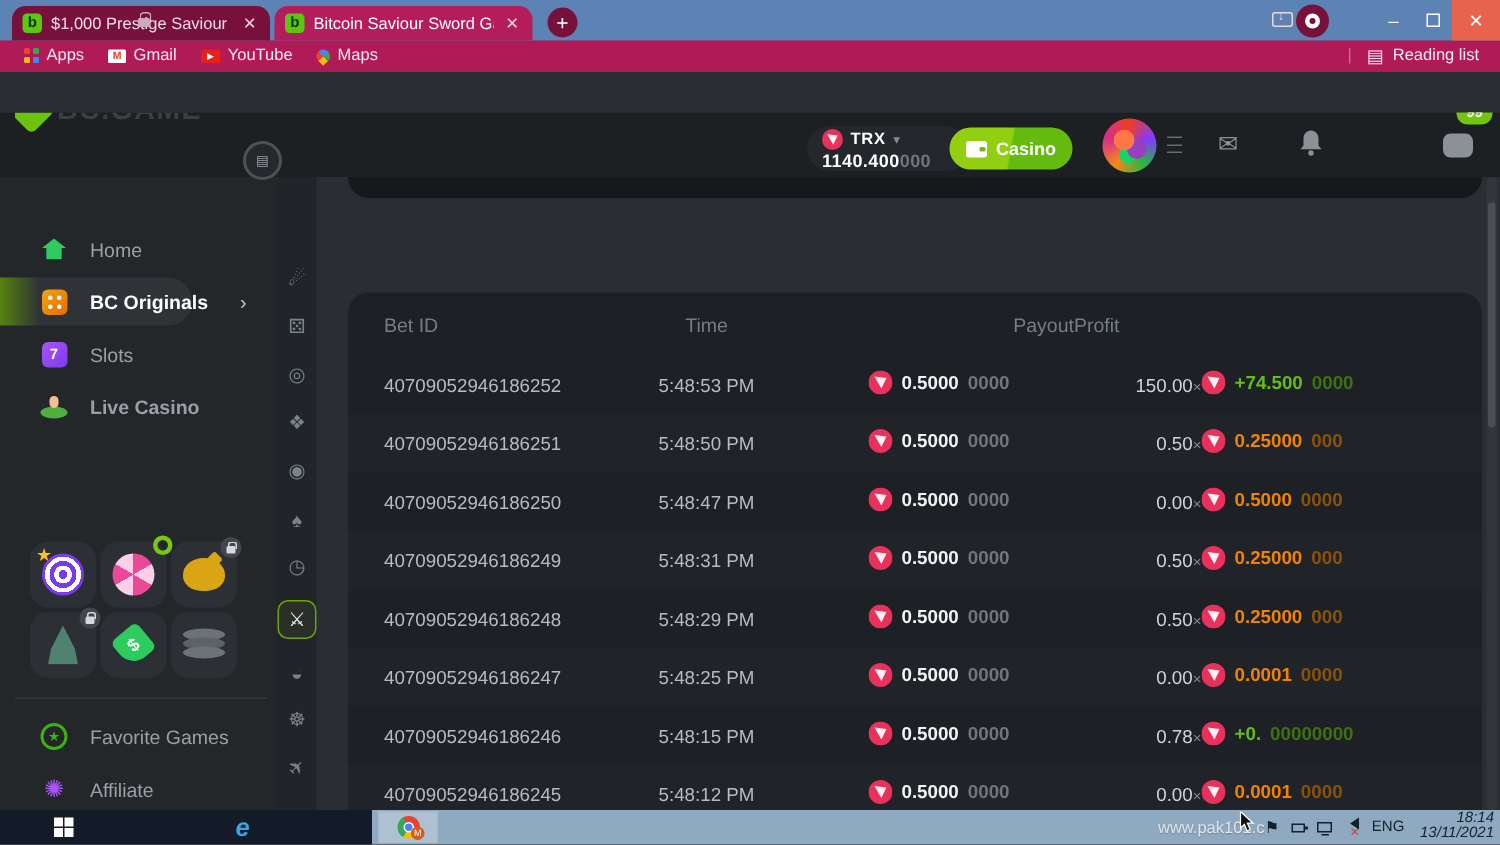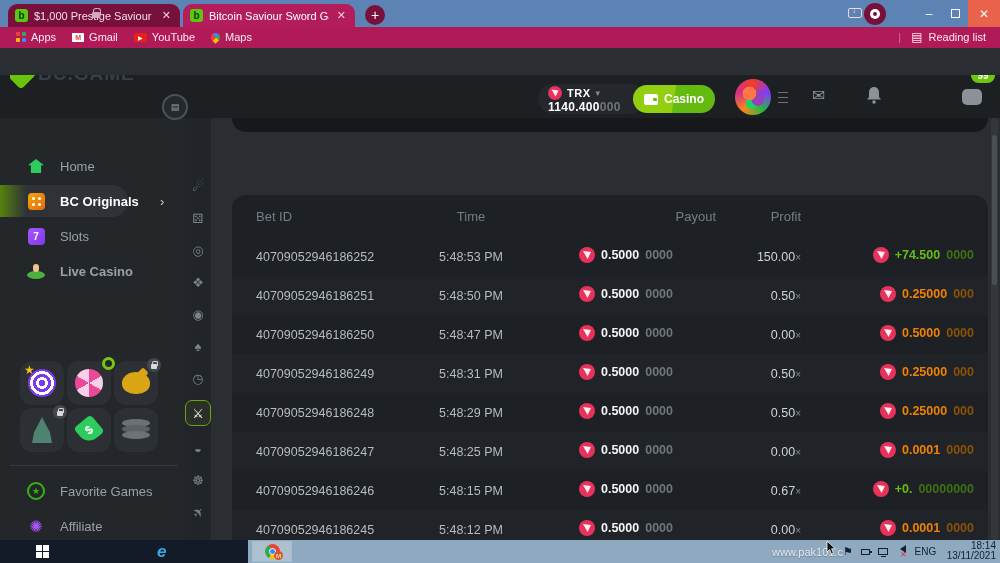--- a/index.html
+++ b/index.html
@@ -156,21 +156,21 @@
   #panel-edge { left:232px; top:43px; width:756px; height:14px; background:#17181b; border-radius:0 0 14px 14px; }
   #bets-tabs { left:232px; top:80px; height:33px; border-radius:17px; background:#1d2024; display:flex;
     align-items:center; padding:0 8px; gap:4px; }
   .btab { font-size:12px; color:#848a90; padding:6px 12px; border-radius:14px; }
   .btab.active { background:linear-gradient(90deg,#64a70b,#5d6163); color:#fff; font-weight:bold; padding:6px 16px; }
 
   #table-card { left:232px; top:120px; width:756px; height:345px; background:#1d2024; border-radius:14px 14px 0 0; overflow:hidden; }
   .trow { display:grid; grid-template-columns:150px 130px 180px 85px 1fr; padding:0 14px 0 24px; align-items:center; height:39px; }
   #thead { height:42px; color:#767d85; font-size:13px; }
   .c1 { text-align:left; } .c2 { text-align:center; } .c3 { text-align:center; }
-  .c4 { text-align:right; } .c5 { text-align:right; }
+  .c4 { text-align:right; } .c5 { text-align:left; }
   .brow { font-size:12.5px; color:#b6bbc0; }
   .brow.alt { background:rgba(255,255,255,0.015); }
   .amount { display:inline-flex; align-items:center; gap:6px; justify-content:center; }
   .amount b { color:#f2f4f6; font-weight:800; }
   .amount .dim { color:#70767c; font-weight:800; }
   .pay { color:#ced3d8; }
   .pay .x { color:#858b92; font-size:10px; }
   .profit { display:inline-flex; align-items:center; gap:6px; justify-content:flex-end; font-weight:800; }
   .brow.win .pb { color:#65bd18; } .brow.win .pd { color:#3e7110; }
   .brow.loss .pb { color:#f28202; } .brow.loss .pd { color:#8a5208; }
@@ -196,21 +196,21 @@
   #cursor { left:826px; top:541px; }
   #tray { left:843px; top:540px; height:23px; display:flex; align-items:center; gap:8px; color:#13202e; }
   .flag-ic { font-size:11px; }
   .batt-ic { width:9px; height:6px; border:1px solid #13202e; position:relative; }
   .batt-ic::after { content:""; position:absolute; right:-3px; top:1px; width:2px; height:2px; background:#13202e; }
   .net-ic { width:10px; height:7px; border:1px solid #13202e; position:relative; }
   .net-ic::after { content:""; position:absolute; left:2px; bottom:-3px; width:5px; height:1.5px; background:#13202e; }
   .vol-ic { width:0; height:0; border:4px solid transparent; border-right:6px solid #13202e; position:relative; }
   .vol-x { color:#e03a2f; font-size:8px; font-weight:bold; margin-left:-6px; margin-top:5px; }
   #lang { font-size:10px; }
-  #clock { left:936px; top:541px; width:60px; font-size:10px; color:#13202e; text-align:right; line-height:10px; }
+  #clock { left:936px; top:541px; width:60px; font-size:10px; color:#13202e; text-align:right; line-height:10px;font-style:italic; }
 </style>
 </head>
 <body>
 
 <div id="titlebar" class="abs">
   <div class="tab inactive abs">
     <span class="favicon">b</span>
     <span class="tab-title">$1,000 Prestige Saviour Sword C</span>
     <span class="tab-close">✕</span>
   </div>
@@ -538,21 +538,21 @@
     <span class="c1">40709052946186246</span>
     <span class="c2">5:48:15 PM</span>
     <span class="c3"><span class="amount">
       <svg class="cell-ic" viewBox="0 0 16 16">
         <circle cx="8" cy="8" r="8" fill="#e8315b"></circle>
                 <path d="M4 4 L12 5 L8.6 12 Z" fill="#ffffff" opacity=".92"></path>
               </svg>
       <b>0.5000</b>
               <span class="dim">0000</span>
     </span></span>
-    <span class="c4 pay"><span>0.67</span><span class="x">×</span></span>
+    <span class="c4 pay"><span>0.78</span><span class="x">×</span></span>
     <span class="c5"><span class="profit">
       <svg class="cell-ic" viewBox="0 0 16 16">
         <circle cx="8" cy="8" r="8" fill="#e8315b"></circle>
                 <path d="M4 4 L12 5 L8.6 12 Z" fill="#ffffff" opacity=".92"></path>
               </svg>
       <span class="pb">+0.</span>
               <span class="pd">00000000</span>
     </span></span>
   </div>
         <div class="trow brow loss alt">

